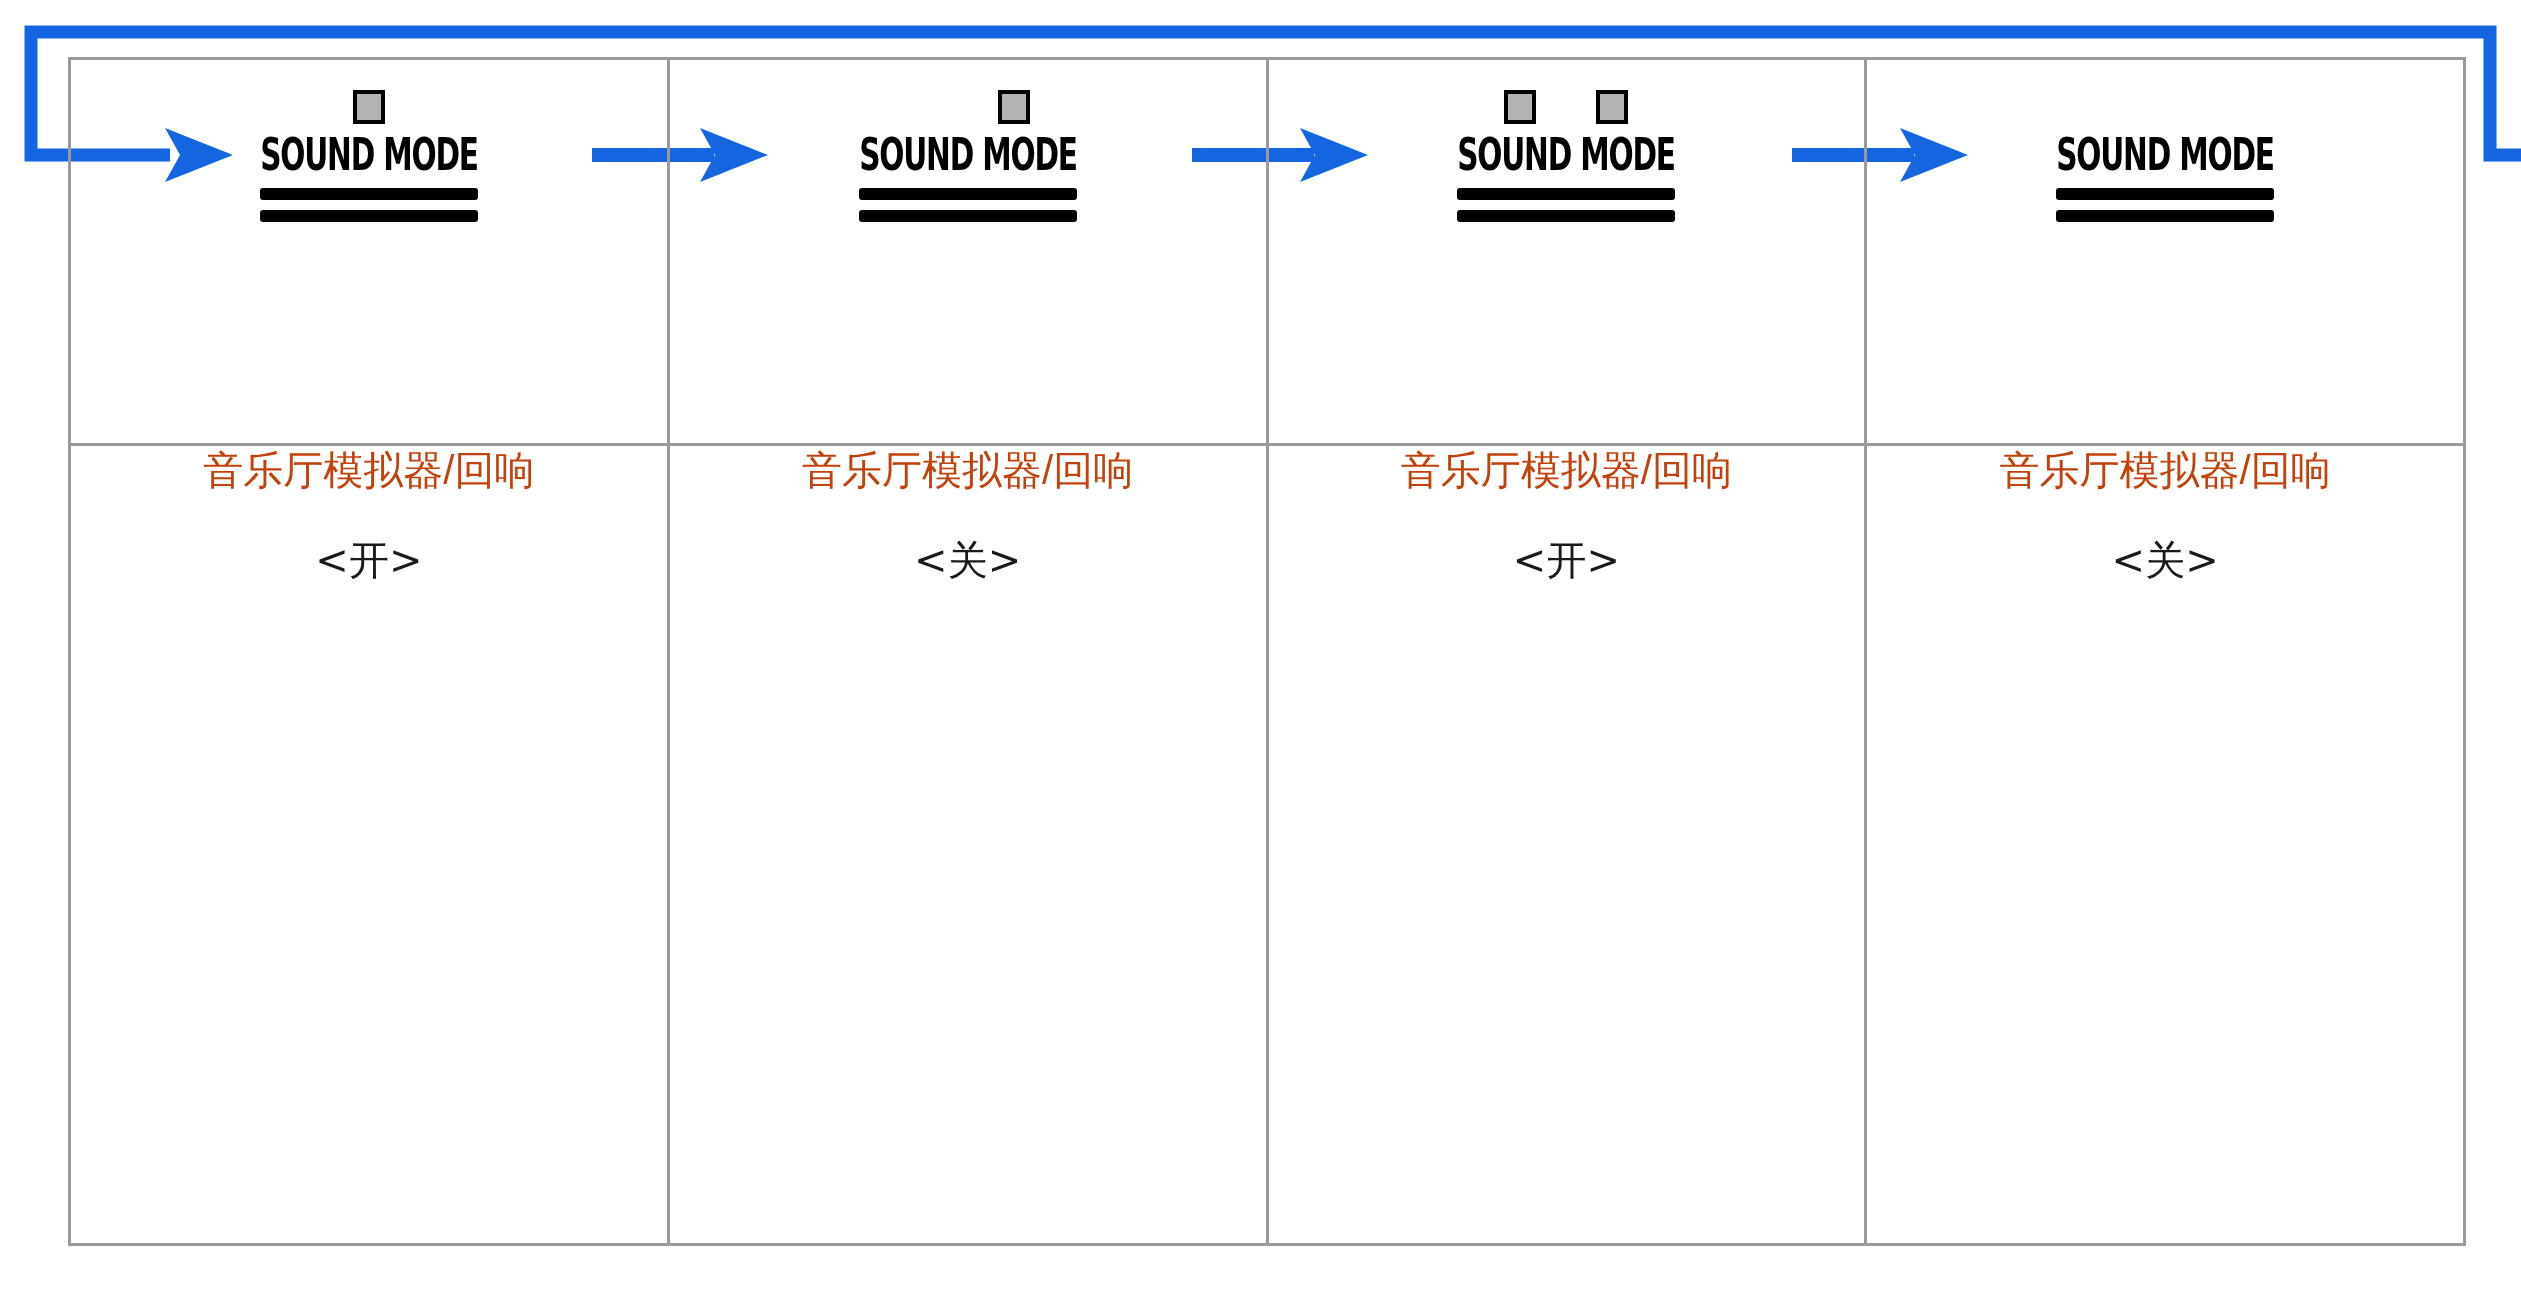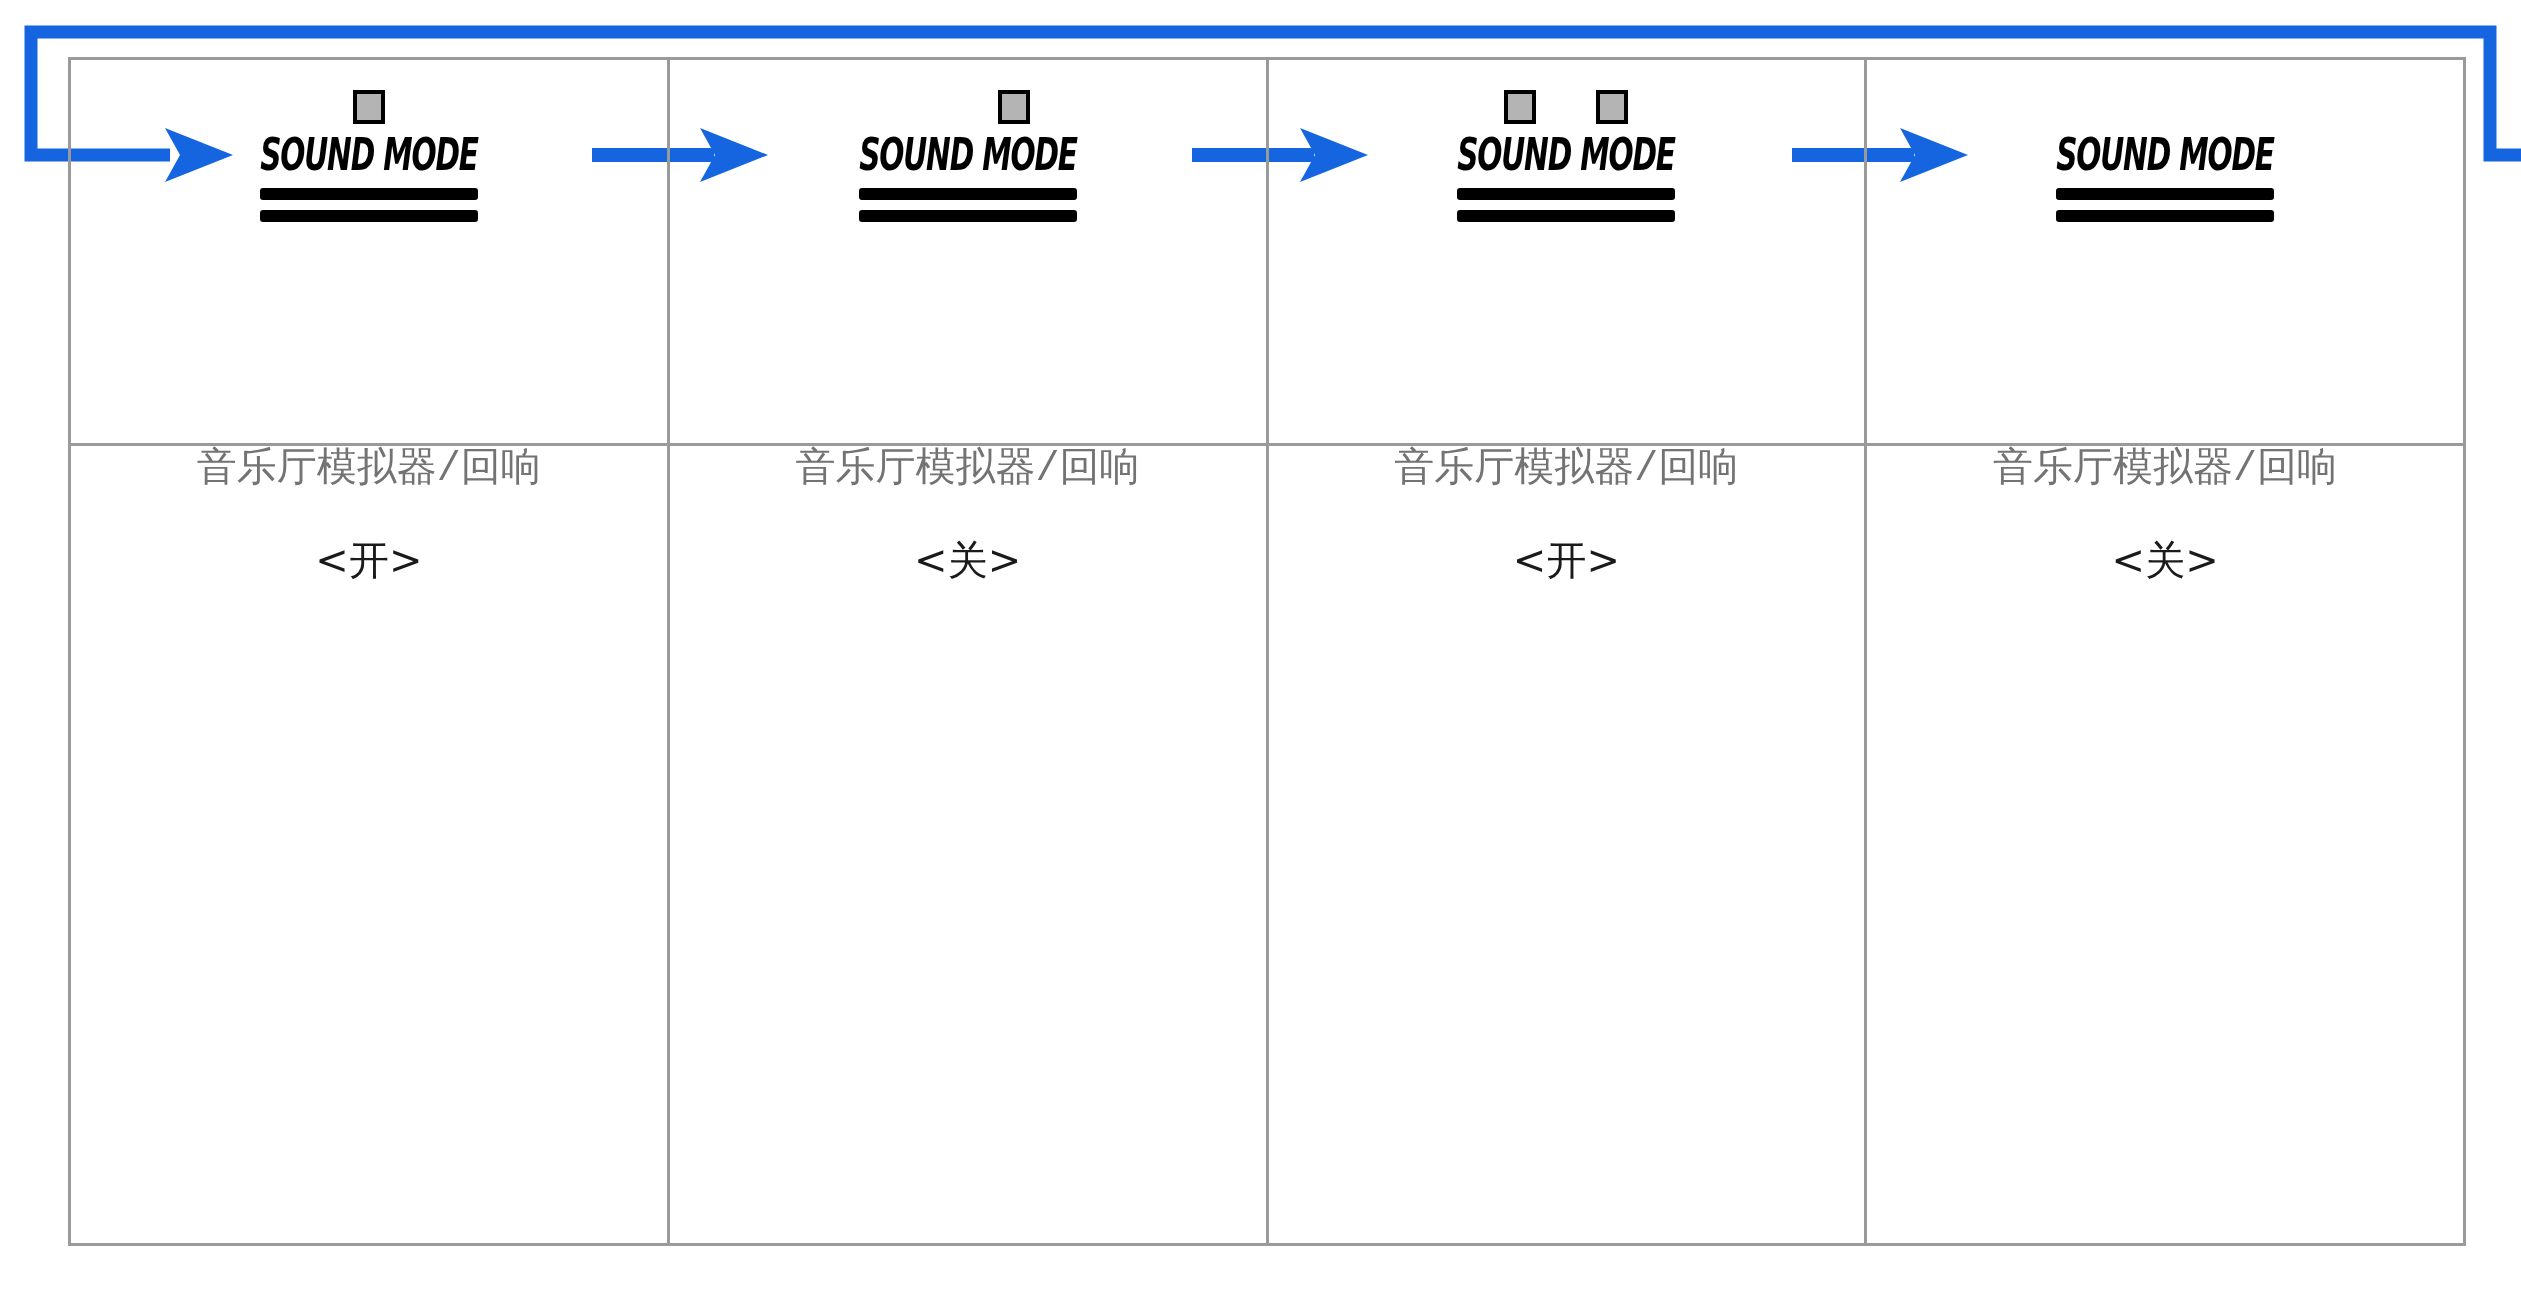--- a/index.html
+++ b/index.html
@@ -44,21 +44,20 @@
     padding: 0;
     vertical-align: top;
     text-align: center;
     background: transparent;
   }
 
   
   .hdr-cell {
     height: 196px;
     position: relative;
-    font-style: italic;
   }
   .marker-row {
     height: 62px;
     display: flex;
     align-items: center;
     justify-content: center;
     gap: 60px;
     padding-top: 32px;
     box-sizing: border-box;
   }
@@ -104,23 +103,23 @@
   .logo-bar.second { margin-top: 10px; }
 
   
   .data-cell {
     height: 412px;
     padding-top: 62px;
     box-sizing: border-box;
   }
   .setting-name {
     font-size: 40px;
-    color: #737373;
+    color: #c2410c;
     line-height: 1.2;
-    font-family: Liberation Mono, monospace;
+    font-family: Liberation Sans, sans-serif;
   }
   .setting-value {
     font-size: 40px;
     color: #1a1a1a;
     margin-top: 42px;
     line-height: 1.2;
     font-family: "DejaVu Sans", sans-serif;
   }
 </style>
 </head>

